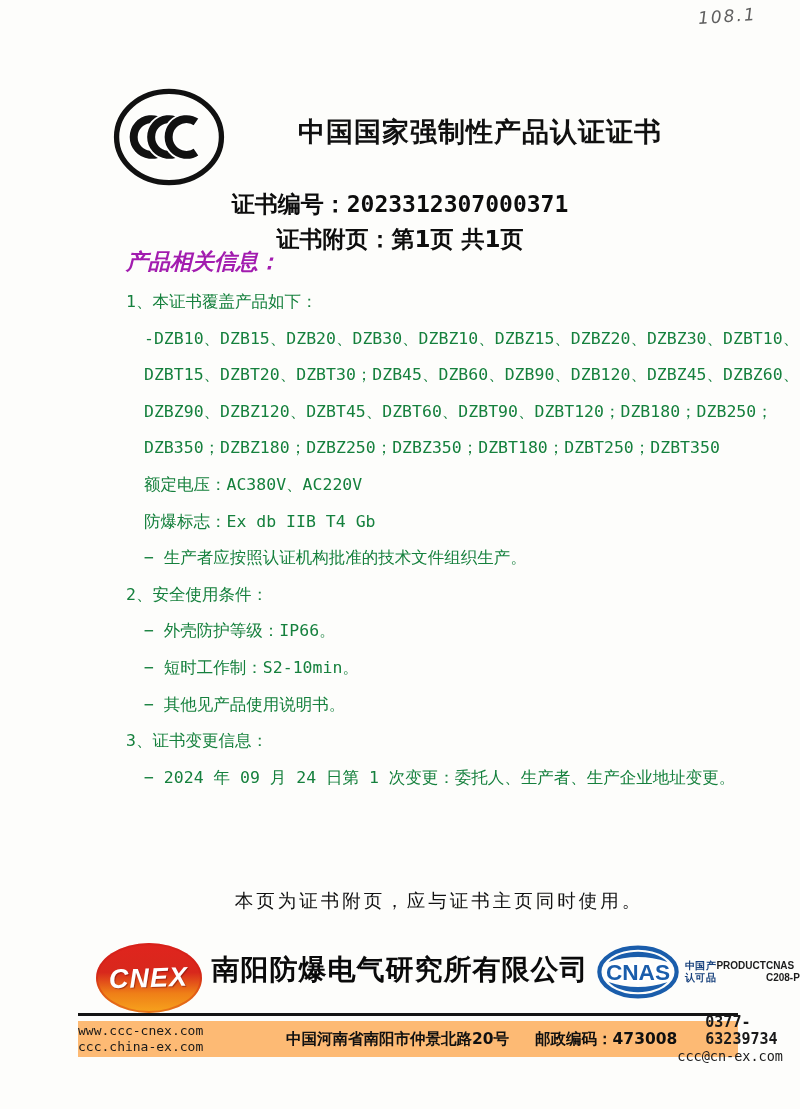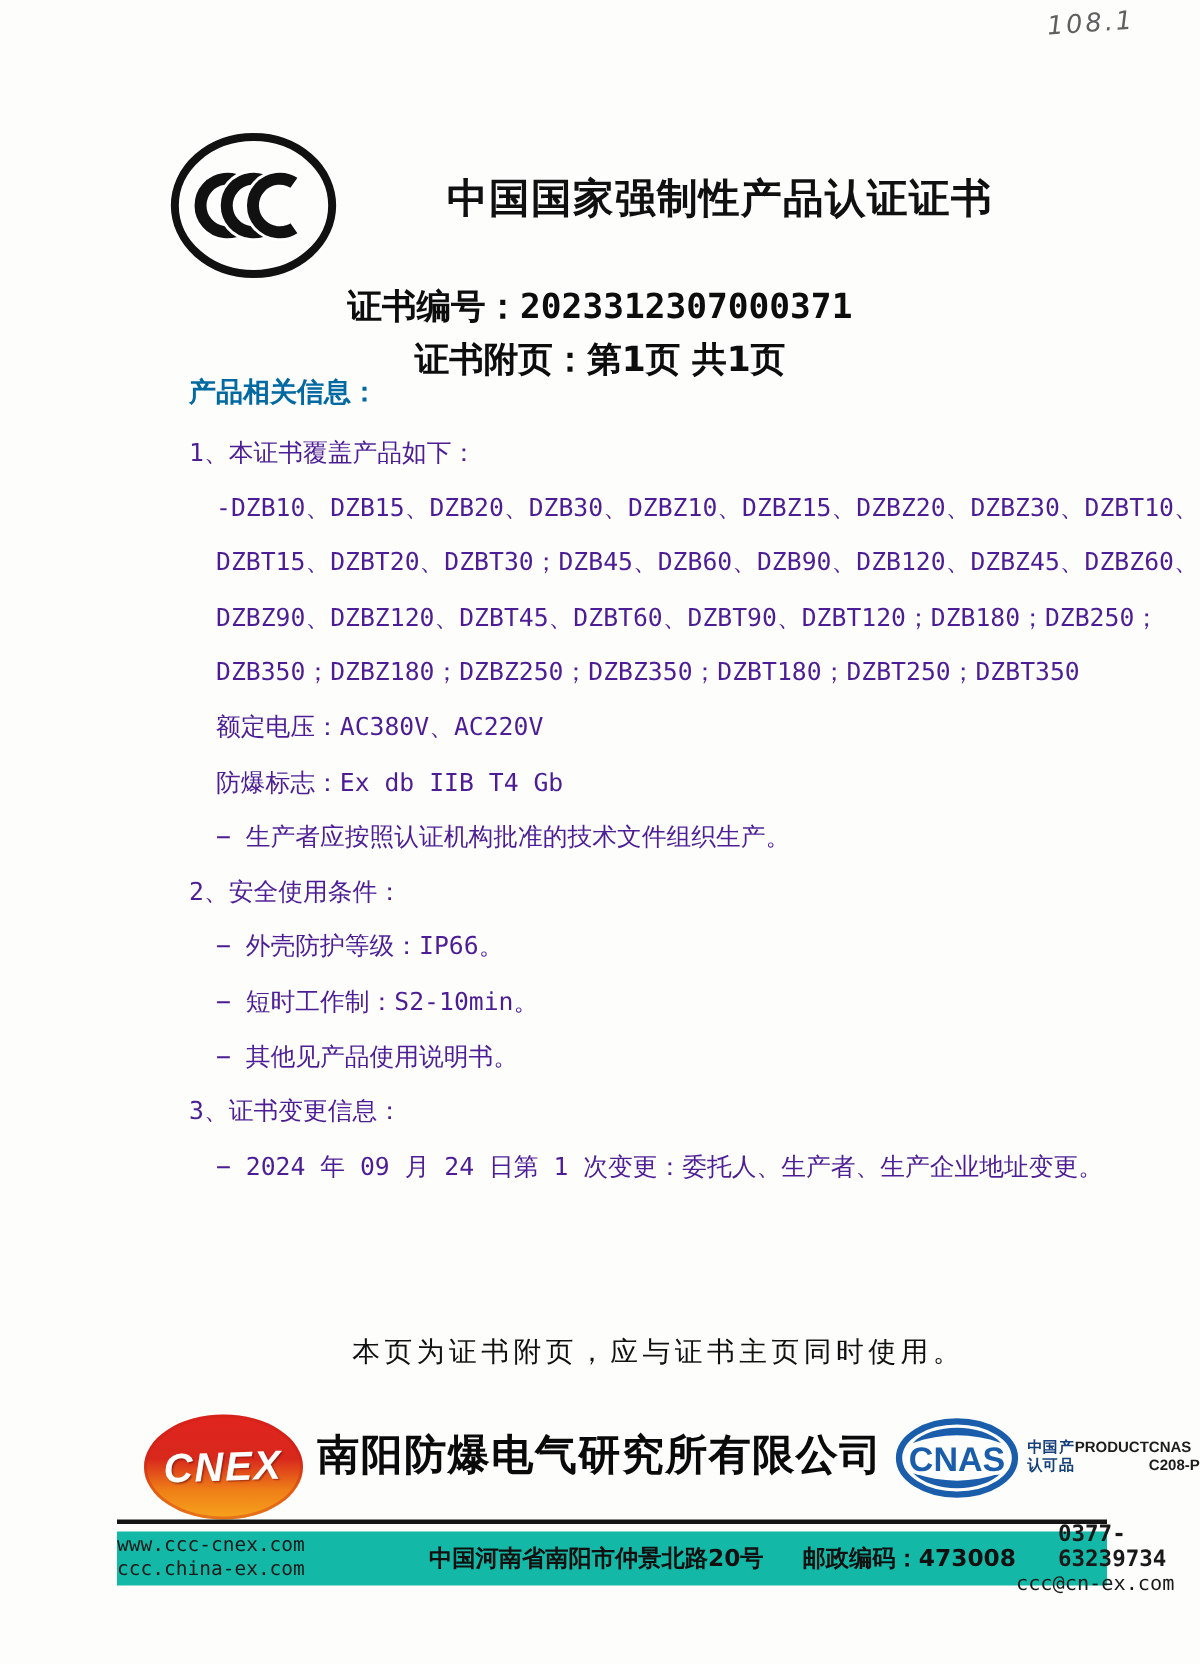--- a/index.html
+++ b/index.html
@@ -30,27 +30,27 @@
     position:absolute;left:0;width:100%;text-align:center;
     font-size:23px;font-weight:700;color:#0d0d0d;
     font-family:"DejaVu Sans",sans-serif;
   }
   .cert-no-line{top:189px;}
   .cert-attach-line{top:224px;}
   .cert-no-value{font-family:"DejaVu Sans Mono","DejaVu Sans",monospace,sans-serif;font-weight:700;}
   
   .body-block{position:absolute;top:247px;left:0;right:0;}
   .section-title{
-    margin-left:126px;font-size:18px;font-weight:700;
-    height:37px;line-height:30px;color:#0369a1;
+    margin-left:126px;font-size:22px;font-weight:700;
+    height:37px;line-height:30px;color:#a21caf;font-style:italic;
   }
   .line{
     font-family:"DejaVu Sans Mono","DejaVu Sans",monospace,sans-serif;
     font-size:16.5px;height:36.6px;line-height:36.6px;
-    color:#4c1d95;white-space:nowrap;
+    color:#15803d;white-space:nowrap;
   }
   .indent1{margin-left:126px;}
   .indent2{margin-left:144px;}
   
   .footer-note{
     position:absolute;top:888px;left:0;width:100%;text-align:center;
     font-size:18.5px;letter-spacing:3px;color:#111;padding-left:39px;
   }
   
   .org-bar{position:absolute;top:935px;left:0;width:100%;height:80px;}
@@ -75,21 +75,21 @@
   .cnas-group{position:absolute;left:596px;top:9px;display:flex;align-items:center;gap:5px;}
   .cnas-mark{width:84px;height:56px;flex:0 0 auto;}
   .cnas-caption{display:flex;flex-direction:row;line-height:1.25;}
   .cnas-cap-cn{font-size:10px;color:#16407c;font-weight:700;}
   .cnas-cap-en{font-size:10px;color:#1c1c1c;font-weight:700;
     font-family:"Liberation Sans","DejaVu Sans",sans-serif;}
   
   .separator{position:absolute;top:1013px;left:78px;width:660px;height:3px;background:#141414;}
   .contact-bar{
     position:absolute;top:1021px;left:78px;width:660px;height:36px;
-    display:flex;align-items:center;background:#14b8a6;
+    display:flex;align-items:center;background:#fdba74;
   }
   .contact-left{
     width:172px;flex:0 0 auto;
     font-family:"DejaVu Sans Mono","DejaVu Sans",monospace,sans-serif;
     font-size:13px;line-height:16px;color:#191919;
   }
   .contact-center{
     flex:1 1 auto;text-align:center;font-size:15.5px;font-weight:700;
     color:#101010;white-space:nowrap;margin-left:36px;
   }

